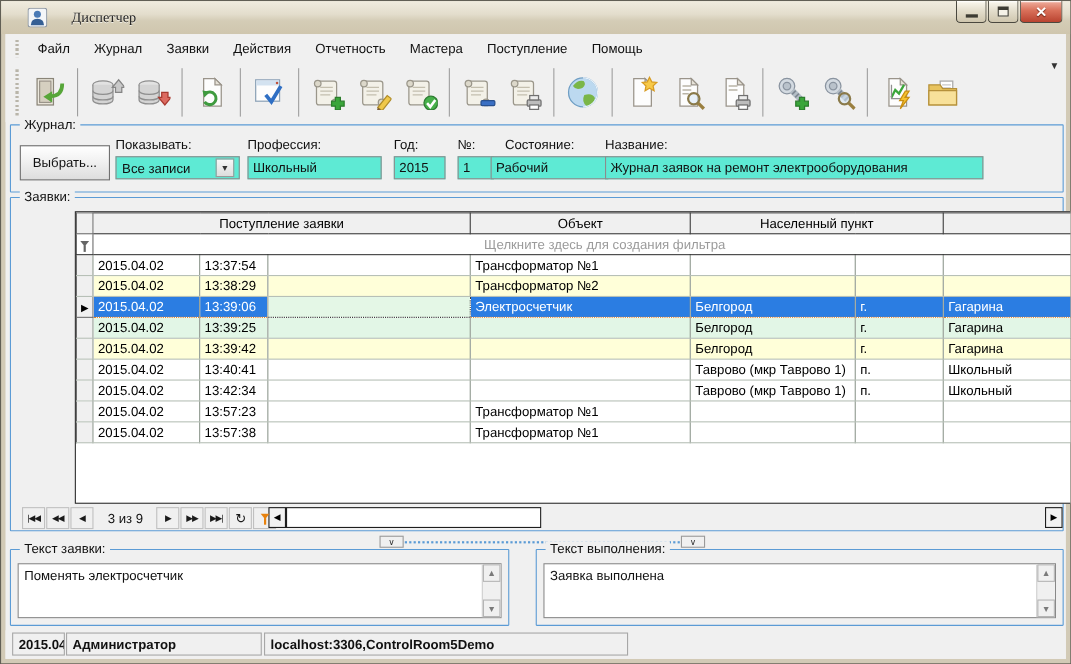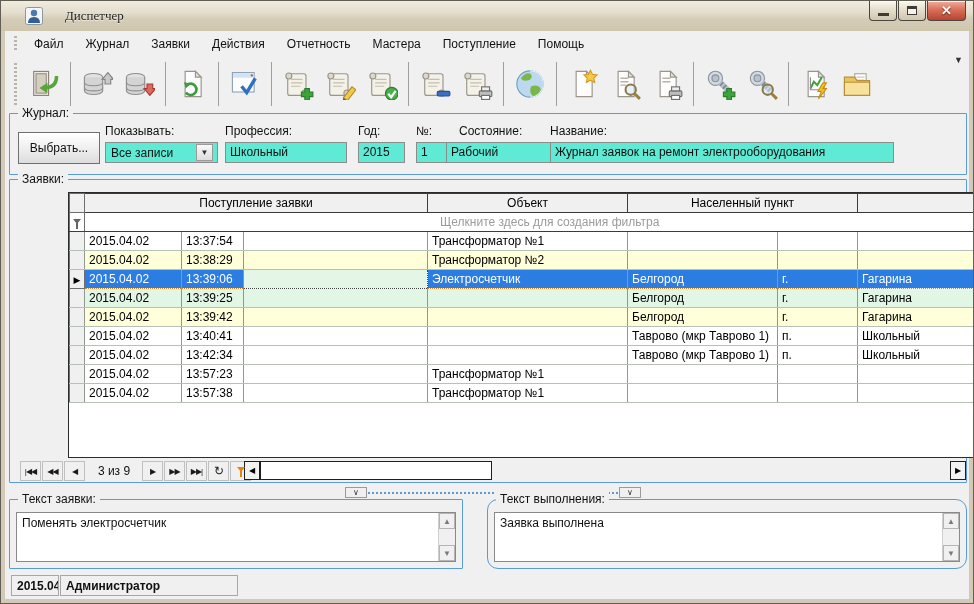--- a/index.html
+++ b/index.html
@@ -468,29 +468,30 @@
       <span class="legend">Текст заявки:</span>
       <div class="textbox-multi">
         <span>Поменять электросчетчик</span>
         <div class="vscroll">
           <div class="sb up">▲</div>
           <div class="sb dn">▼</div>
         </div>
       </div>
     </div>
 
-    <div class="groupbox" style="left:482px;top:468px;width:480px;height:70px;border-radius:11px;">
+    <div class="groupbox" style="left:482px;top:468px;width:480px;height:70px;">
       <span class="legend">Текст выполнения:</span>
       <div class="textbox-multi">
         <span>Заявка выполнена</span>
         <div class="vscroll">
           <div class="sb up">▲</div>
           <div class="sb dn">▼</div>
         </div>
       </div>
     </div>
 
     <div class="statusbar">
       <div class="status-panel" style="left:6px;width:48px;">2015.04</div>
       <div class="status-panel" style="left:55px;width:178px;">Администратор</div>
+      <div class="status-panel" style="left:235px;width:331px;">localhost:3306,ControlRoom5Demo</div>
     </div>
   </div>
 </div>
 
 </body></html>

